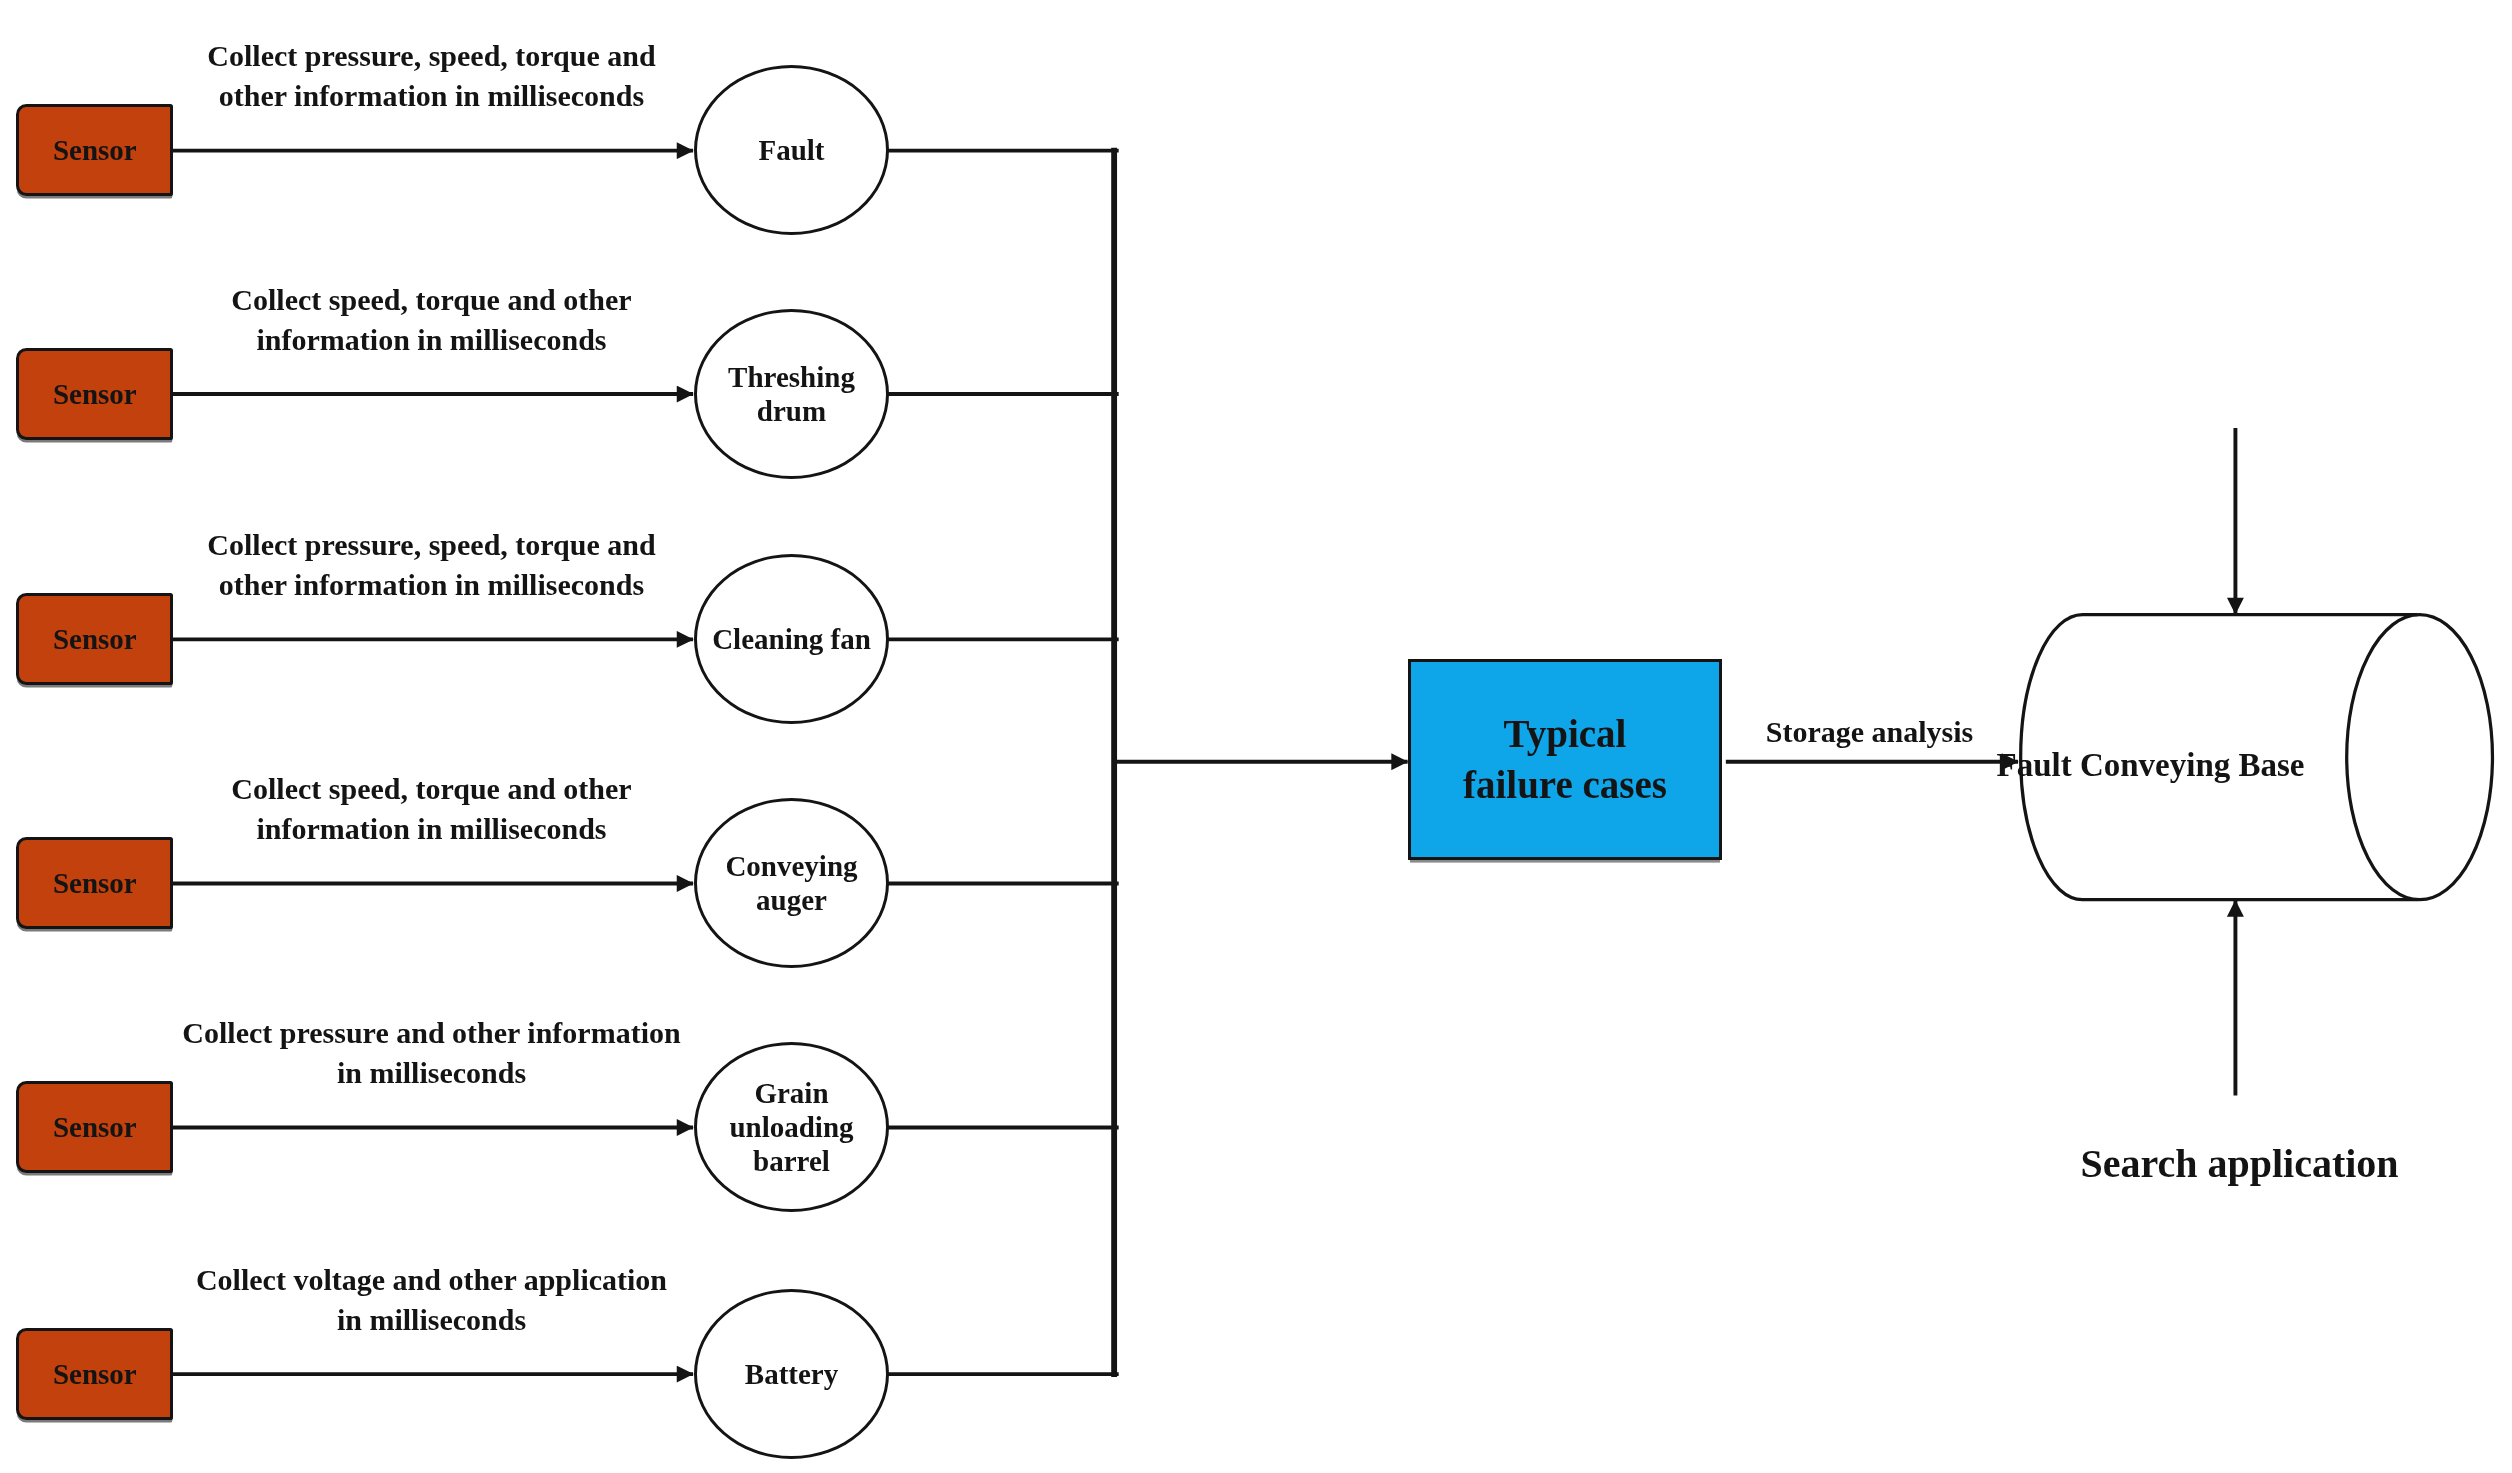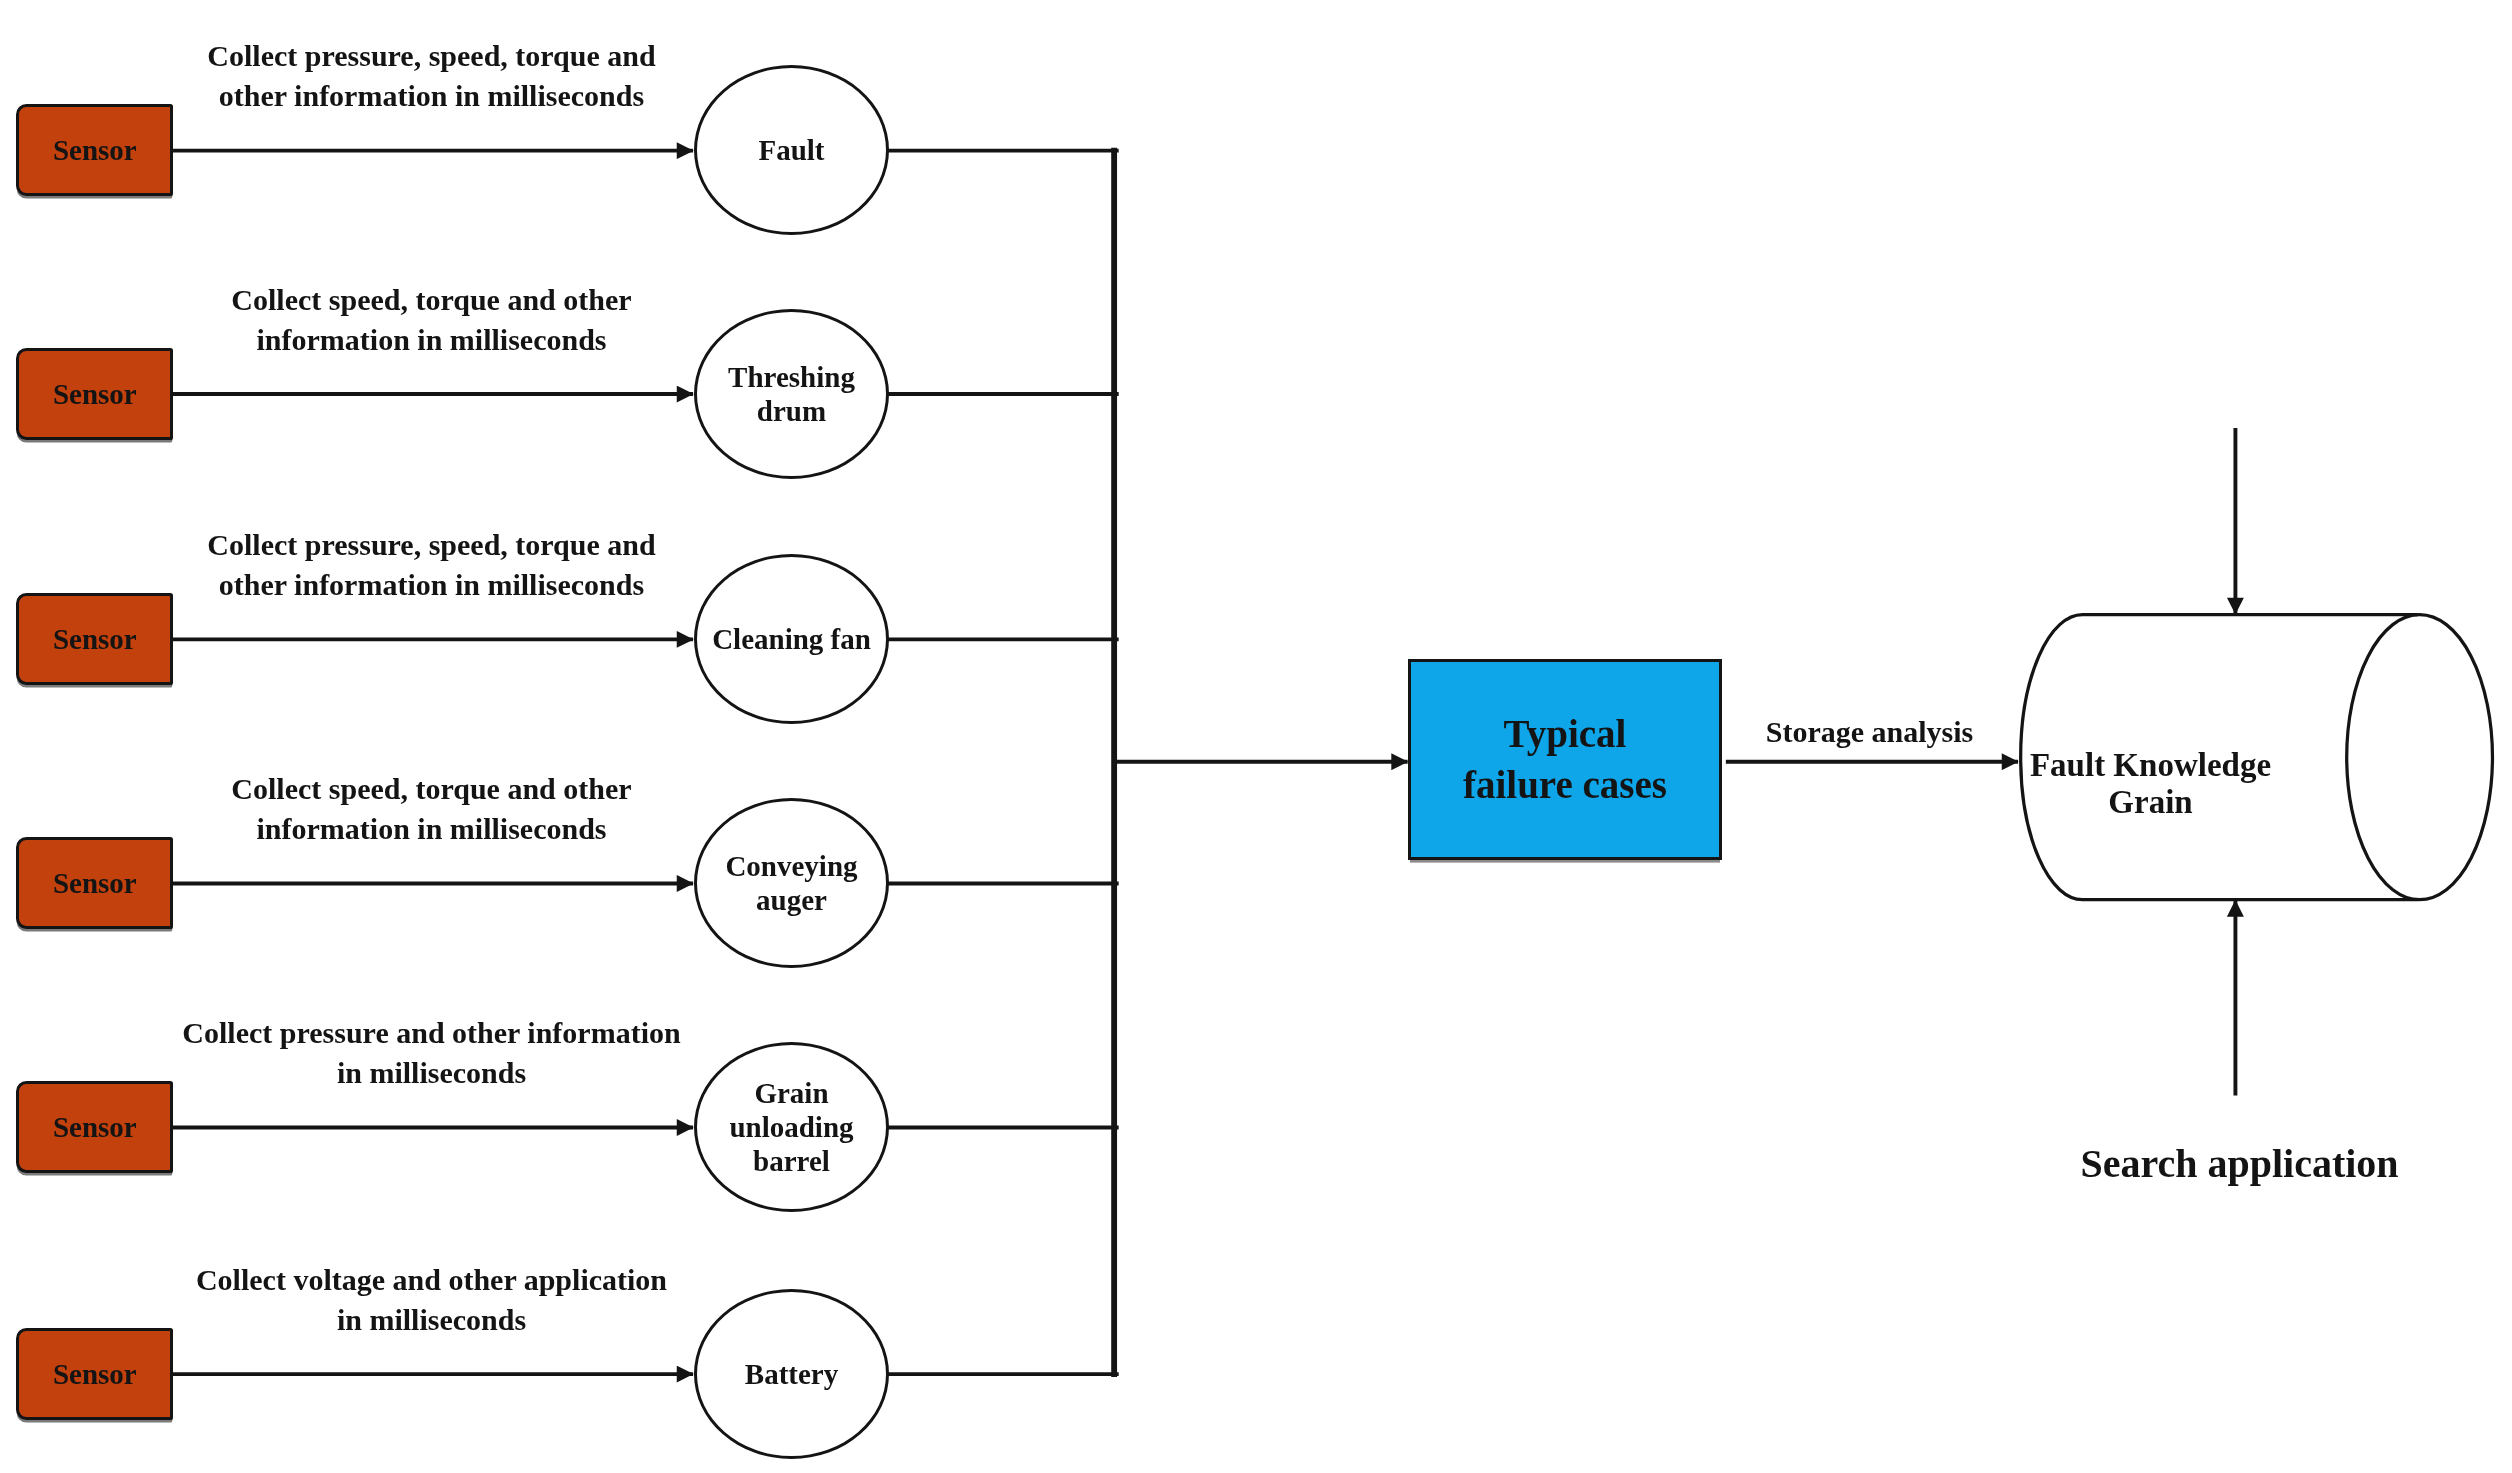--- a/index.html
+++ b/index.html
@@ -156,17 +156,17 @@
 in milliseconds</div>
     <div class="circle pre">Battery</div>
   </div>
 
 
   <div class="failure-box pre">Typical
 failure cases</div>
 
   <div class="floatlabel storage-label">Storage analysis</div>
 
-  <div class="floatlabel kb-label">Fault Knowledge Grain</div>
+  <div class="floatlabel kb-label">Fault Conveying Base</div>
   <div class="floatlabel search-label">Search application</div>
 
 </div>
 
 
 </body></html>

